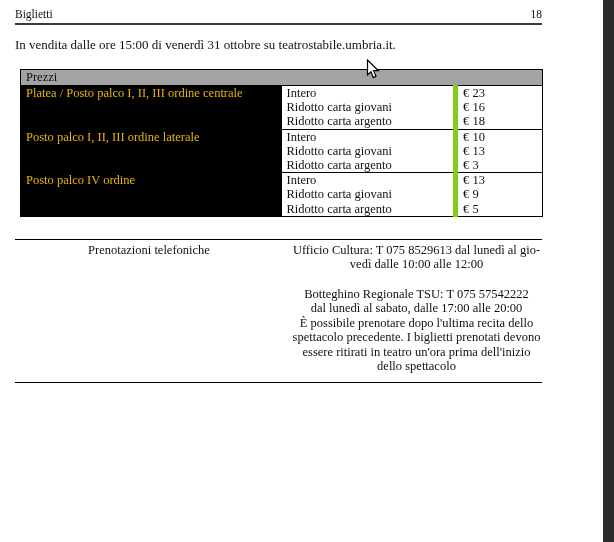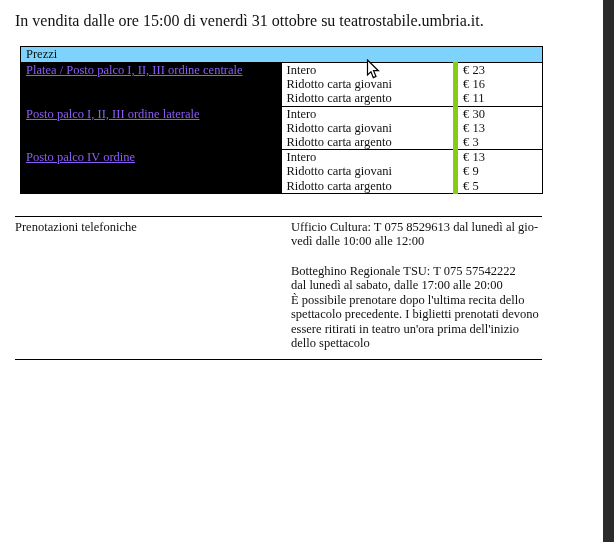--- a/index.html
+++ b/index.html
@@ -17,63 +17,67 @@
     background: #2b2b2b;
   }
   .doc { padding-left: 15px; width: 527px; }
 
   .doc-header {
     display: flex; justify-content: space-between; align-items: flex-end;
     padding: 8px 0 3px 0;
     border-bottom: 2px solid #3a3a3a;
     font-size: 11.5px;
   }
-  .intro { margin: 12px 0 0 0; font-size: 16px; }
+  .intro { margin: 12px 0 0 0; font-size: 13px; }
 
   table.price-table {
     border-collapse: collapse; table-layout: fixed;
     width: 522px; margin: 16px 0 0 5px;
     border: 1px solid #000;
   }
   table.price-table td {
     font-size: 12.5px; line-height: 14.2px;
     padding: 0 0 0 5px; vertical-align: top;
     overflow: hidden; white-space: nowrap;
   }
   .green-row td {
-    background: #7dd3fc;
+    background: #a3a3a3;
     border: 1px solid #000;
     height: 15px; padding-left: 6px;
   }
-  .label-cell { background: #000000; color: #8b5cf6; padding-left: 6px; text-decoration: underline; }
+  .label-cell { background: #000000; color: #eab308; padding-left: 6px; }
   .block-start td { border-top: 1px solid #000; }
   .price-cell { border-left: 5px solid #84cc16; }
   tr.subrow td { height: 14px; }
 
   .sections { width: 527px; }
   .section {
     display: grid; grid-template-columns: 268px 259px;
     border-top: 1.5px solid #000000;
     padding: 3px 0 8px 0;
   }
-  .section:first-child { margin-top: 22px; }
+  .section:first-child { margin-top: 22px; text-align: center; }
   .section-label { font-size: 12.5px; line-height: 14.5px; }
   .section-body { font-size: 12.5px; line-height: 14.5px; }
   .section-body p { margin: 0 0 15px 8px; white-space: pre-line; }
   .section-body p:last-child { margin-bottom: 0; }
 
   .cursor { position: absolute; left: 366px; top: 59px; }
 </style>
 </head>
 <body>
 
 <div class="viewer-strip"></div>
 
 <div class="doc">
 
+  <div class="doc-header">
+    <span>Biglietti</span>
+    <span>18</span>
+  </div>
 
   <p class="intro">In vendita dalle ore 15:00 di venerdì 31 ottobre su teatrostabile.umbria.it.</p>
 
   <table class="price-table">
     <colgroup>
         <col style="width:261px">
         <col style="width:174px">
         <col style="width:87px">
       </colgroup>
     <tbody>
@@ -85,27 +89,27 @@
       <td class="label-cell" rowspan="3">Platea / Posto palco I, II, III ordine centrale</td>
       <td class="type-cell">Intero</td>
       <td class="price-cell">€ 23</td>
     </tr>
     <tr class="subrow">
       <td class="type-cell">Ridotto carta giovani</td>
       <td class="price-cell">€ 16</td>
     </tr>
     <tr class="subrow">
       <td class="type-cell">Ridotto carta argento</td>
-      <td class="price-cell">€ 11</td>
+      <td class="price-cell">€ 18</td>
     </tr>
 
     <tr class="block-start subrow">
       <td class="label-cell" rowspan="3">Posto palco I, II, III ordine laterale</td>
       <td class="type-cell">Intero</td>
-      <td class="price-cell">€ 30</td>
+      <td class="price-cell">€ 10</td>
     </tr>
     <tr class="subrow">
       <td class="type-cell">Ridotto carta giovani</td>
       <td class="price-cell">€ 13</td>
     </tr>
     <tr class="subrow">
       <td class="type-cell">Ridotto carta argento</td>
       <td class="price-cell">€ 3</td>
     </tr>
 

